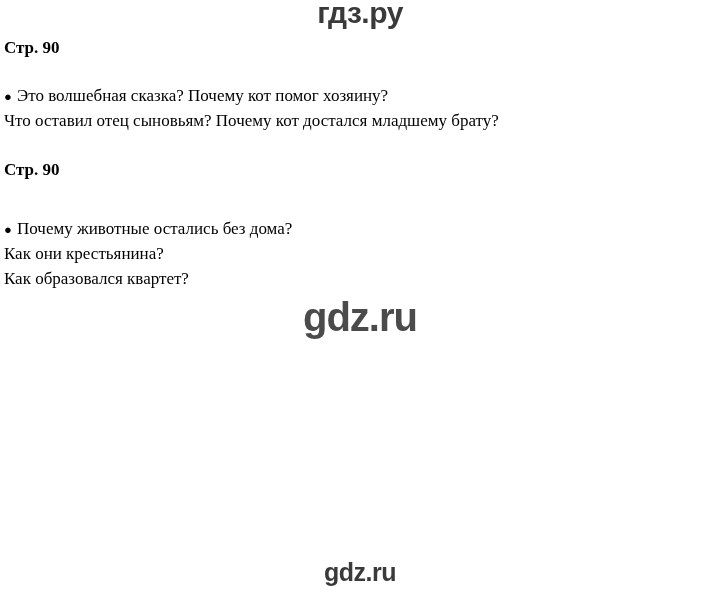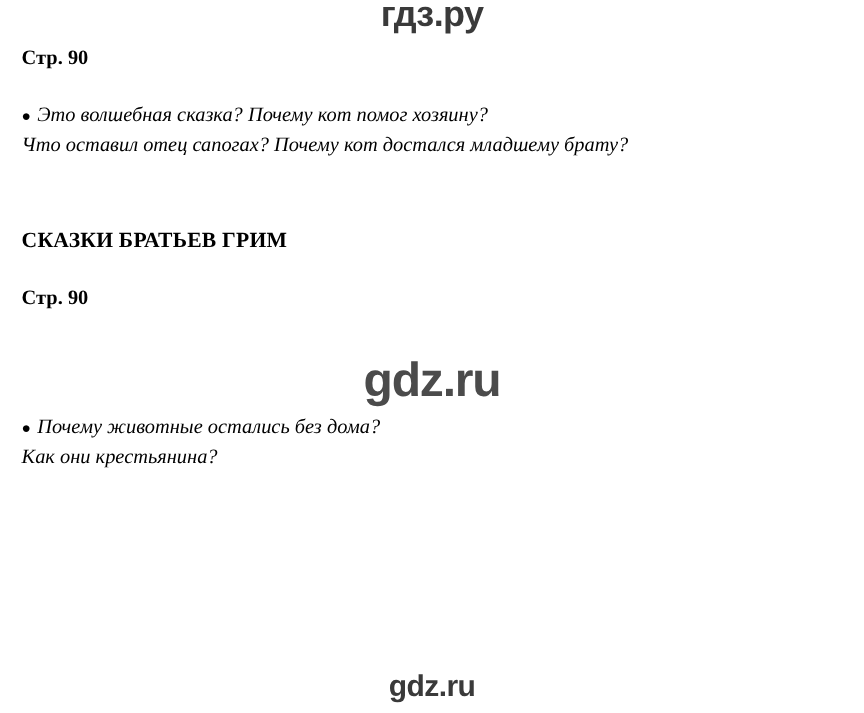--- a/index.html
+++ b/index.html
@@ -52,35 +52,34 @@
     width: 720px;
     text-align: center;
     font-family: "Liberation Sans", sans-serif;
     font-weight: bold;
     font-size: 25px;
     color: #3a3a3a;
     letter-spacing: -0.5px;
   }
   .content {
     position: absolute;
-    left: 18px;
+    left: 4px;
     top: 38px;
     width: 672px;
   }
   .page-label {
     font-family: "Liberation Serif", serif;
     font-weight: bold;
     font-size: 17px;
     margin: 0 0 26px 0;
   }
   .para {
     font-size: 17px;
     line-height: 1.45;
     margin: 0;
-    font-style: italic;
   }
   .block-q1 { margin-bottom: 0; }
   .heading {
     font-family: "Liberation Serif", serif;
     font-weight: bold;
     font-size: 18px;
     margin: 57px 0 0 0;
     letter-spacing: 0.2px;
   }
   .page-label-2 {
@@ -89,21 +88,21 @@
     font-size: 17px;
     margin: 27px 0 0 0;
   }
   .block-list {
     margin-top: 32px;
   }
   .block-bremen {
     margin-top: 81px;
   }
   .block-final {
-    margin-top: 86px;
+    margin-top: 37px;
   }
   .bullet {
     display: inline-block;
     width: 13px;
     font-size: 13px;
     vertical-align: middle;
   }
 </style>
 </head>
 <body>
@@ -115,31 +114,31 @@
   <div class="wm-bottom">gdz.ru</div>
 
   <div class="content">
 
     <p class="page-label">Стр. 90</p>
 
     <div class="block-q1">
       <p class="para">
         <span class="bullet">●</span><span>Это волшебная сказка? Почему кот помог хозяину?</span>
       </p>
-      <p class="para">Что оставил отец сапогах? Почему кот достался младшему брату?</p>
+      <p class="para">Что оставил отец сыновьям? Почему кот достался младшему брату?</p>
     </div>
 
-    <h2 class="heading">СКАЗКИ БРАТЬЕВ ГРИМ</h2>
 
     <p class="page-label-2">Стр. 90</p>
 
 
 
     <div class="block-final">
       <p class="para">
         <span class="bullet">●</span><span>Почему животные остались без дома?</span>
       </p>
       <p class="para">Как они крестьянина?</p>
+      <p class="para">Как образовался квартет?</p>
 
     </div>
 
   </div>
 </div>
 
 </body></html>

